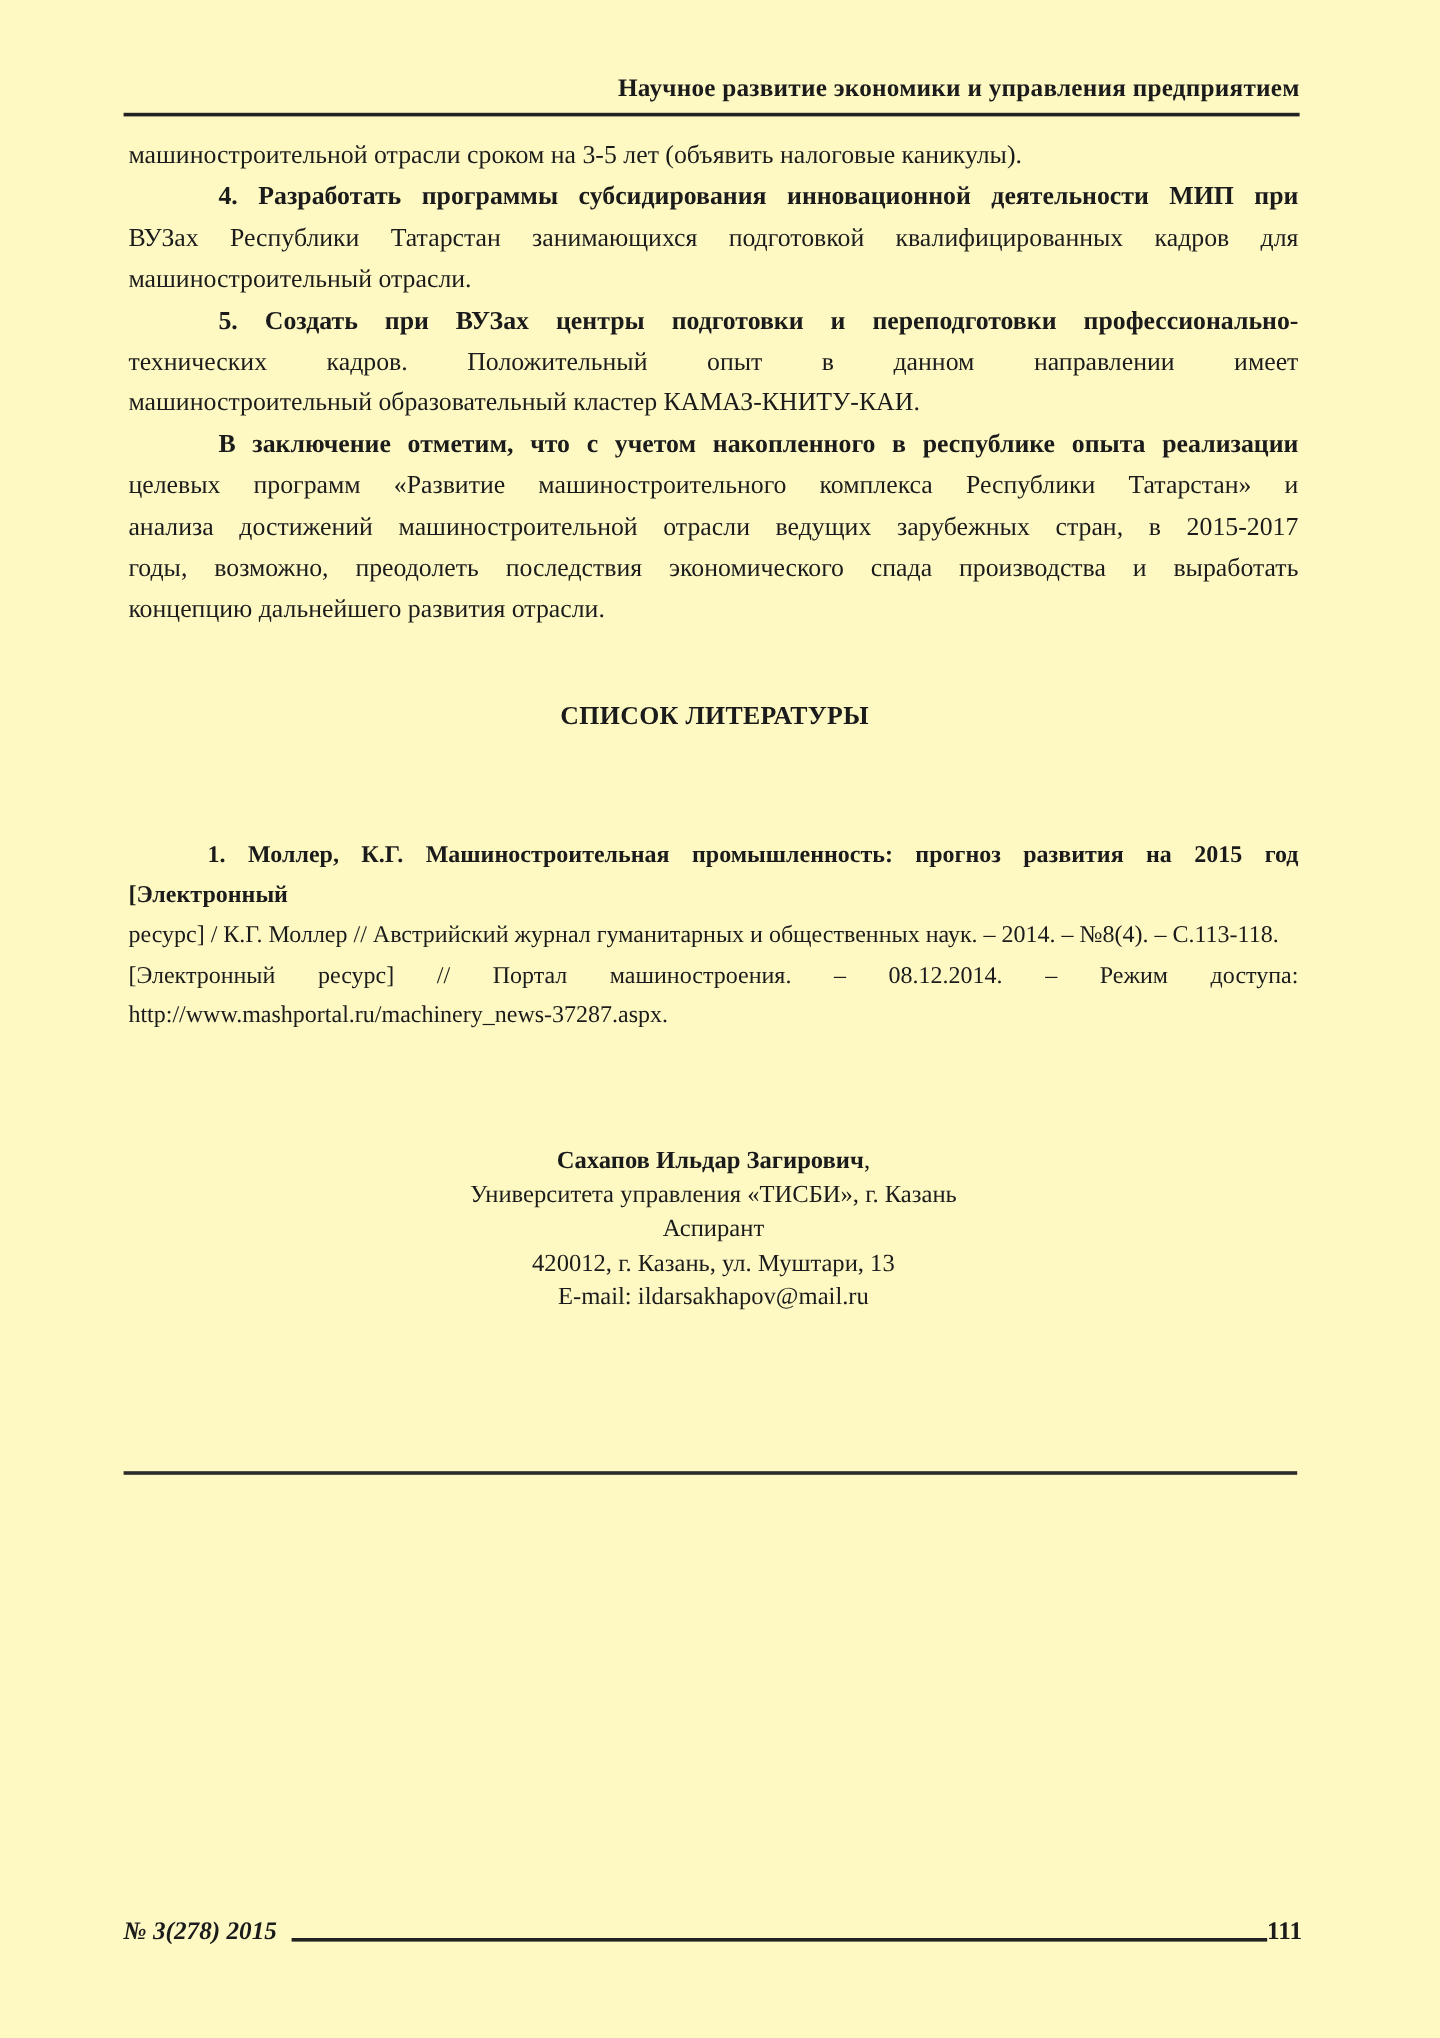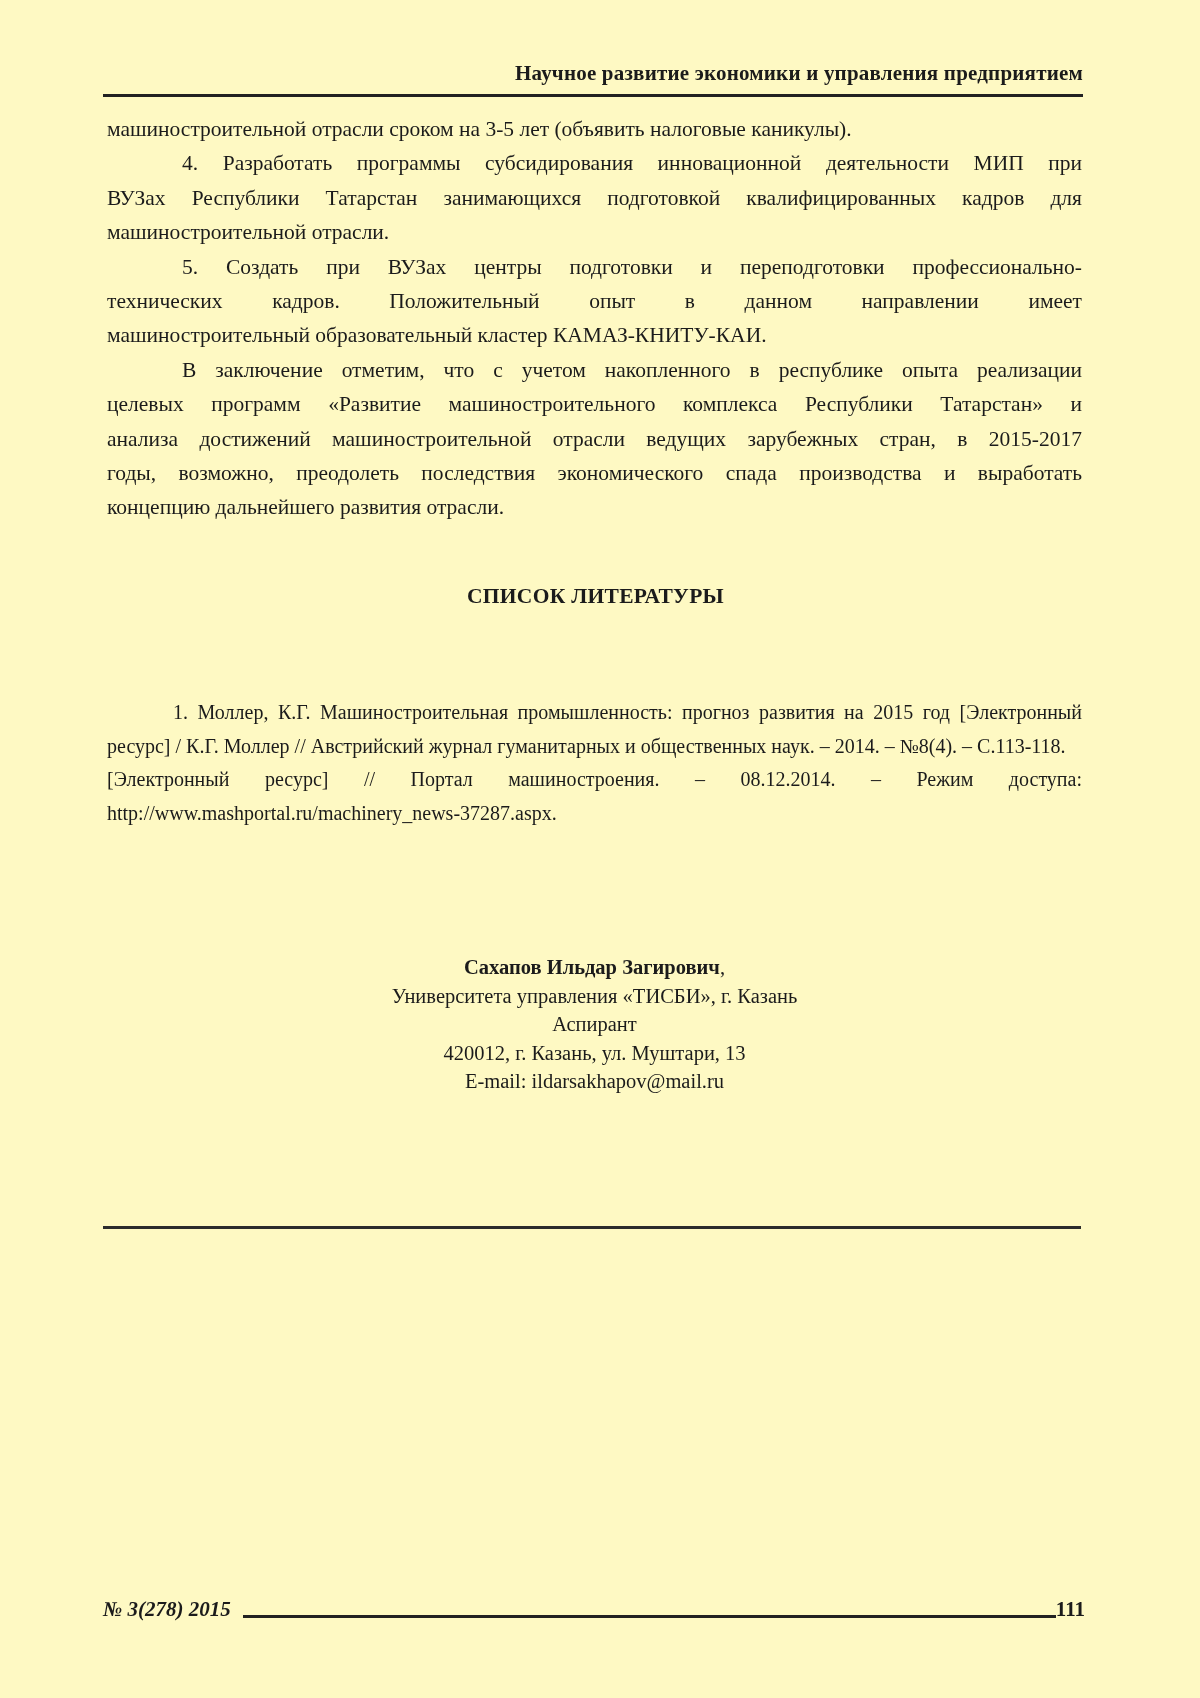--- a/index.html
+++ b/index.html
@@ -47,20 +47,21 @@
     text-align: justify;
     text-align-last: justify;
     text-justify: inter-word;
     white-space: normal;
   }
   .line.last {
     text-align-last: left;
   }
   .line.indent {
     text-indent: 75px;
+    font-weight: bold;
   }
 
   
   .refs-heading {
     position: absolute;
     top: 583px;
     left: 107px;
     width: 975px;
     margin: 1px;
     text-align: center;
@@ -137,21 +138,21 @@
     <div class="header-title">Научное развитие экономики и управления предприятием</div>
   </header>
 
   <main class="body-text">
     <div class="para">
       <div class="line last">машиностроительной отрасли сроком на 3-5 лет (объявить налоговые каникулы).</div>
     </div>
     <div class="para">
       <div class="line indent">4. Разработать программы субсидирования инновационной деятельности МИП при</div>
       <div class="line">ВУЗах Республики Татарстан занимающихся подготовкой квалифицированных кадров для</div>
-      <div class="line last">машиностроительной отрасли.</div>
+      <div class="line last">машиностроительный отрасли.</div>
     </div>
     <div class="para">
       <div class="line indent">5. Создать при ВУЗах центры подготовки и переподготовки профессионально-</div>
       <div class="line">технических кадров. Положительный опыт в данном направлении имеет</div>
       <div class="line last">машиностроительный образовательный кластер КАМАЗ-КНИТУ-КАИ.</div>
     </div>
     <div class="para">
       <div class="line indent">В заключение отметим, что с учетом накопленного в республике опыта реализации</div>
       <div class="line">целевых программ «Развитие машиностроительного комплекса Республики Татарстан» и</div>
       <div class="line">анализа достижений машиностроительной отрасли ведущих зарубежных стран, в 2015-2017</div>

